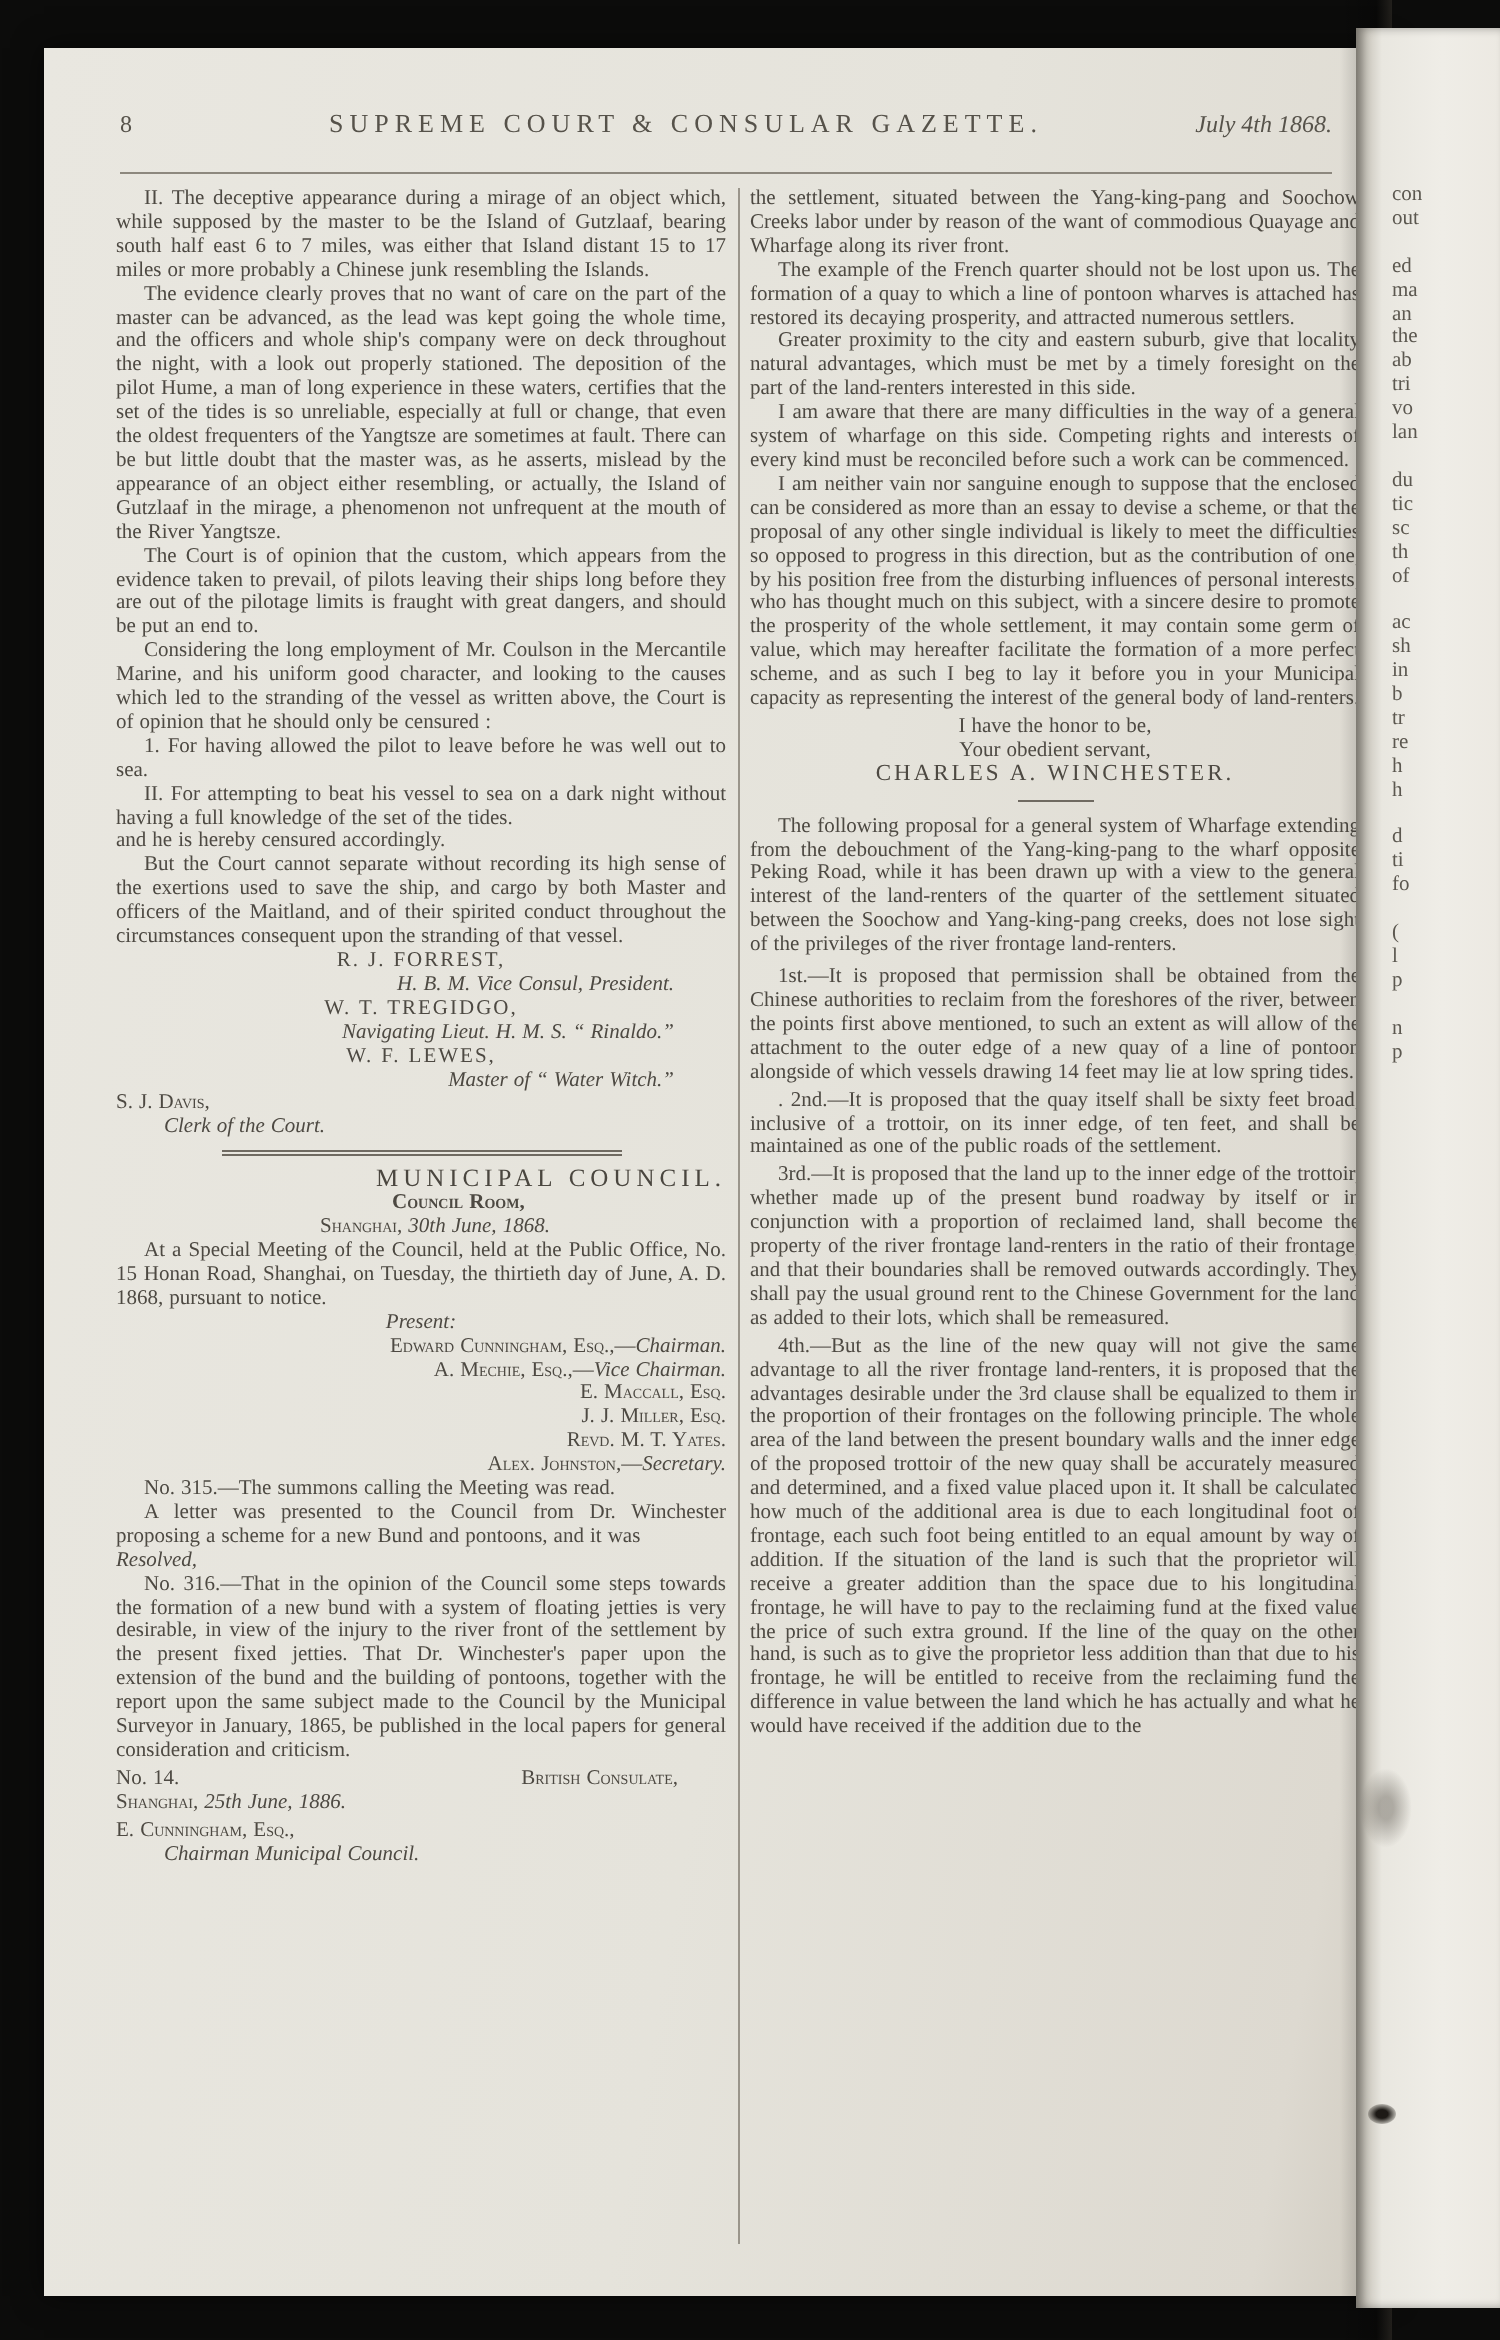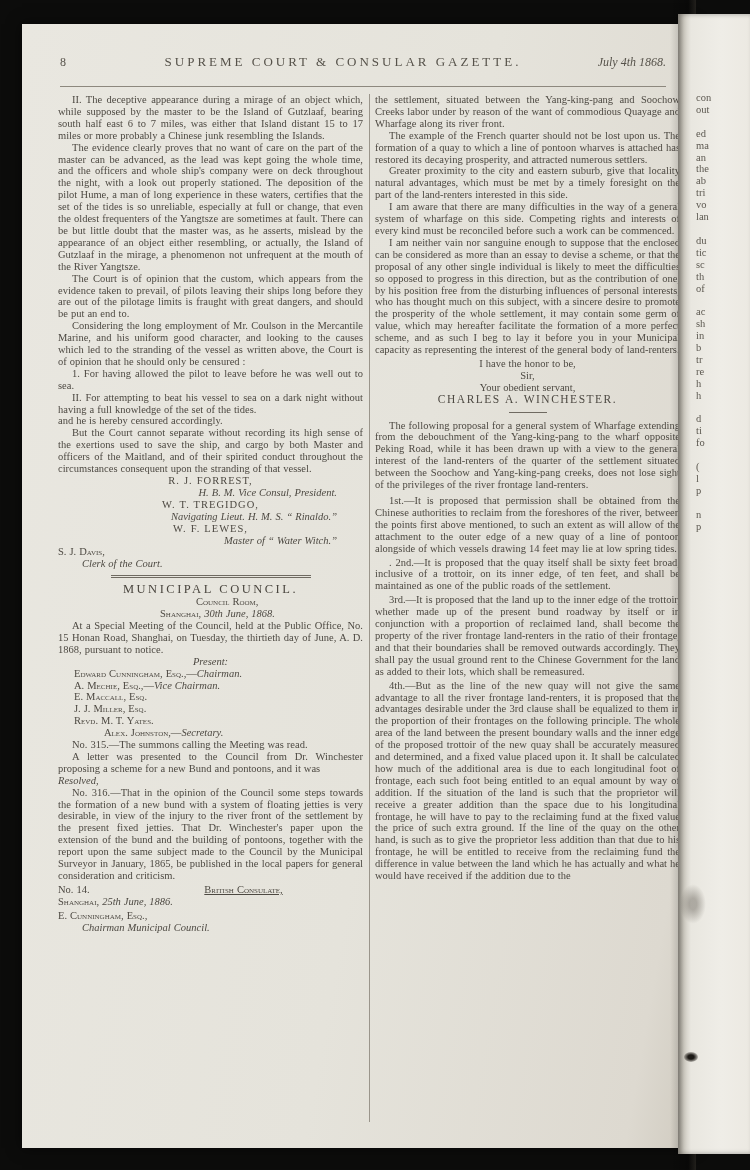--- a/index.html
+++ b/index.html
@@ -55,32 +55,32 @@
   .clerk-name { text-indent:0; font-variant:small-caps; }
   .clerk-role { text-indent:24px; font-style:italic; }
 
   .double-rule {
     width:200px; margin:5px auto 6px auto; height:3px;
     border-top:1px solid #6f6a61; border-bottom:1px solid #6f6a61;
   }
   .short-rule { width:38px; margin:6px auto 7px auto; border-top:1px solid #6f6a61; }
 
   .council-heading {
-    text-align:center; letter-spacing:2.5px; font-size:12.5px;
+    text-align:right; letter-spacing:2.5px; font-size:12.5px;
     color:#4a463f; margin-top:2px; text-indent:0;
   }
-  .line-right60  { text-align:left; text-indent:0; padding-left:138px; }
+  .line-right60  { text-align:left; text-indent:0; padding-left:138px;font-weight:bold; }
   .line-right40  { text-align:left; text-indent:0; padding-left:102px; }
   .present-line  { text-align:center; font-style:italic; text-indent:0; }
-  .attendee      { text-indent:16px; text-align:left; }
+  .attendee      { text-indent:16px; text-align:right; }
   .attendee.sec  { text-indent:46px; }
 
   .consulate-row { display:flex; text-indent:0; }
   .consulate-row .no14 { width:90px; }
-  .consulate-row .consulate { flex:1; text-align:center; padding-right:24px;text-decoration:underline; }
+  .consulate-row .consulate { flex:1; text-align:right; padding-right:24px; }
   .consulate-date { text-align:left; padding-right:14px; text-indent:0; }
 
   .center-line { text-align:center; text-indent:0; }
   .winchester  { text-align:center; text-indent:0; letter-spacing:1.5px; font-size:11.5px; }
 
   .gap-2 { height:2px; } .gap-4 { height:4px; }
 
   
   .gutter-shadow {
     position:absolute; right:54px; top:0; width:26px; height:100%;
@@ -174,21 +174,20 @@
       <div class="col-divider"></div>
 
       <div class="col">
         <div class="p-flush">the settlement, situated between the Yang-king-pang and Soochow Creeks labor under by reason of the want of commodious Quayage and Wharfage along its river front.</div>
         <div class="p">The example of the French quarter should not be lost upon us.  The formation of a quay to which a line of pontoon wharves is attached has restored its decaying prosperity, and attracted numerous settlers.</div>
         <div class="p">Greater proximity to the city and eastern suburb, give that locality natural advantages, which must be met by a timely foresight on the part of the land-renters interested in this side.</div>
         <div class="p">I am aware that there are many difficulties in the way of a general system of wharfage on this side. Competing rights and interests of every kind must be reconciled before such a work can be commenced.</div>
         <div class="p">I am neither vain nor sanguine enough to suppose that the enclosed can be considered as more than an essay to devise a scheme, or that the proposal of any other single individual is likely to meet the difficulties so opposed to progress in this direction, but as the contribution of one, by his position free from the disturbing influences of personal interests, who has thought much on this subject, with a sincere desire to promote the prosperity of the whole settlement, it may contain some germ of value, which may hereafter facilitate the formation of a more perfect scheme, and as such I beg to lay it before you in your Municipal capacity as representing the interest of the general body of land-renters.</div>
         <div class="gap-2"></div>
         <div class="center-line">I have the honor to be,</div>
-        <div class="center-line">Sir,</div>
         <div class="center-line">Your obedient servant,</div>
         <div class="winchester">CHARLES A. WINCHESTER.</div>
         <div class="short-rule"></div>
         <div class="p">The following proposal for a general system of Wharfage extending from the debouchment of the Yang-king-pang to the wharf opposite Peking Road, while it has been drawn up with a view to the general interest of the land-renters of the quarter of the settlement situated between the Soochow and Yang-king-pang creeks, does not lose sight of the privileges of the river frontage land-renters.</div>
         <div class="gap-4"></div>
         <div class="p">1st.—It is proposed that permission shall be obtained from the Chinese authorities to reclaim from the foreshores of the river, between the points first above mentioned, to such an extent as will allow of the attachment to the outer edge of a new quay of a line of pontoon alongside of which vessels drawing 14 feet may lie at low spring tides.</div>
         <div class="gap-2"></div>
         <div class="p">. 2nd.—It is proposed that the quay itself shall be sixty feet broad, inclusive of a trottoir, on its inner edge, of ten feet, and shall be maintained as one of the public roads of the settlement.</div>
         <div class="gap-2"></div>
         <div class="p">3rd.—It is proposed that the land up to the inner edge of the trottoir, whether made up of the present bund roadway by itself or in conjunction with a proportion of reclaimed land, shall become the property of the river frontage land-renters in the ratio of their frontage, and that their boundaries shall be removed outwards accordingly.  They shall pay the usual ground rent to the Chinese Government for the land as added to their lots, which shall be remeasured.</div>

